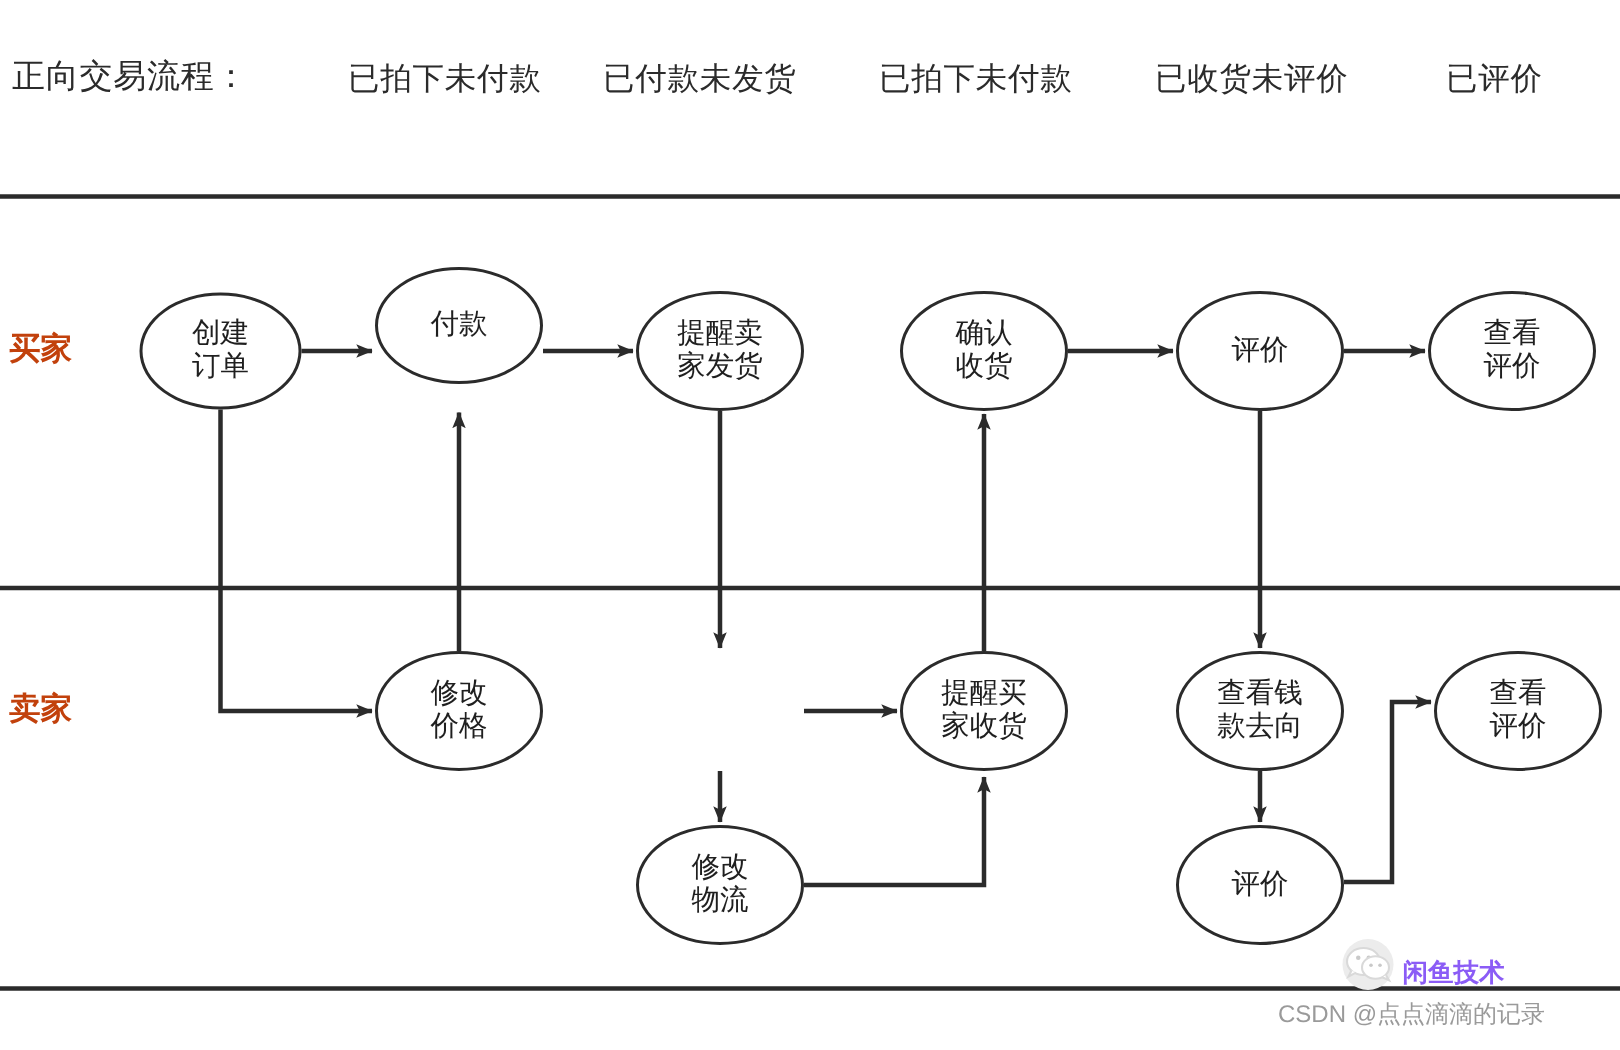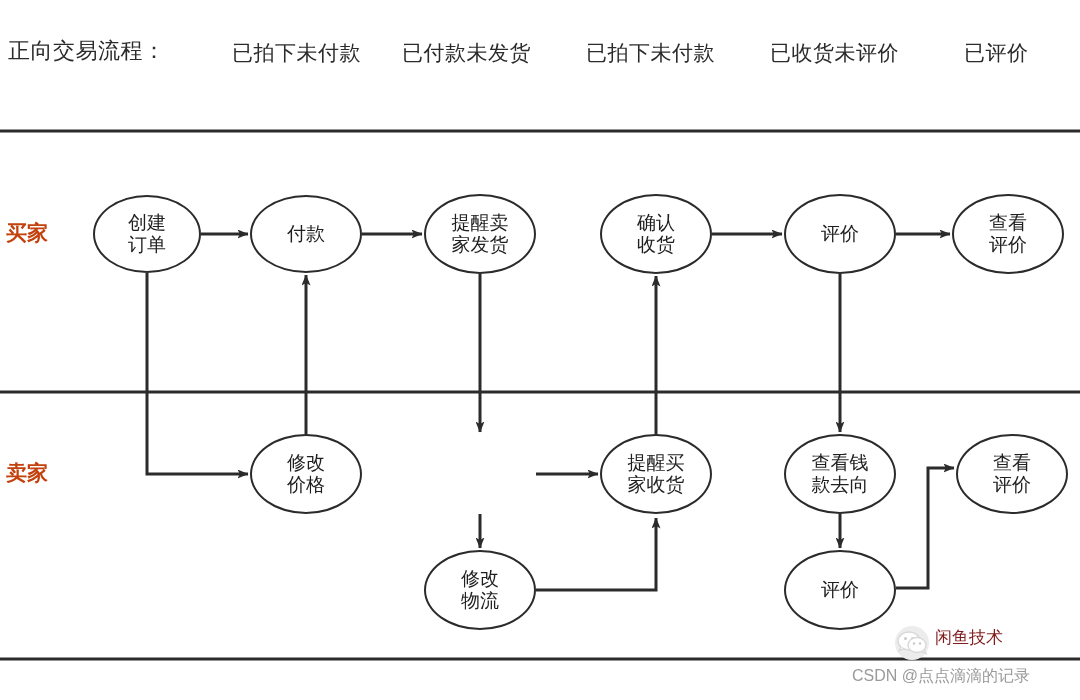--- a/index.html
+++ b/index.html
@@ -62,25 +62,25 @@
     font-size: 19px;
     line-height: 1.18;
     color: #1f1f1f;
     z-index: 5;
   }
   .node span { display: block; padding: 0 4px; }
   
   .watermark {
     position: absolute;
     display: flex;
-    align-items: flex-start;
+    align-items: flex-end;
     gap: 6px;
-    color: #7f1d1d;
+    color: #8b5cf6;
     font-size: 17px;
-    font-weight: normal;
+    font-weight: bold;
     z-index: 8;
     white-space: nowrap;
   }
   .wechat-badge {
     width: 34px;
     height: 34px;
     border-radius: 50%;
     background: #ececec;
     position: relative;
     display: inline-block;
@@ -147,21 +147,21 @@
   <div class="hdr" style="left:586px; top:42px;">已拍下未付款</div>
   <div class="hdr" style="left:770px; top:42px;text-align:center;">已收货未评价</div>
   <div class="hdr" style="left:964px; top:42px;">已评价</div>
 
   <div class="lane-label" style="left:6px; top:222px;">买家</div>
   <div class="lane-label" style="left:6px; top:462px;">卖家</div>
 
   <div class="node" style="left:93px; top:195px; width:108px; height:78px;">
     <span>创建<br>订单</span>
   </div>
-  <div class="node" style="left:250px; top:195px; width:112px; height:78px;">
+  <div class="node" style="left:250px; top:178px; width:112px; height:78px;">
     <span>付款</span>
   </div>
   <div class="node" style="left:424px; top:194px; width:112px; height:80px;">
     <span>提醒卖<br>家发货</span>
   </div>
   <div class="node" style="left:600px; top:194px; width:112px; height:80px;text-align:center;">
     <span>确认<br>收货</span>
   </div>
   <div class="node" style="left:784px; top:194px; width:112px; height:80px;">
     <span>评价</span>

